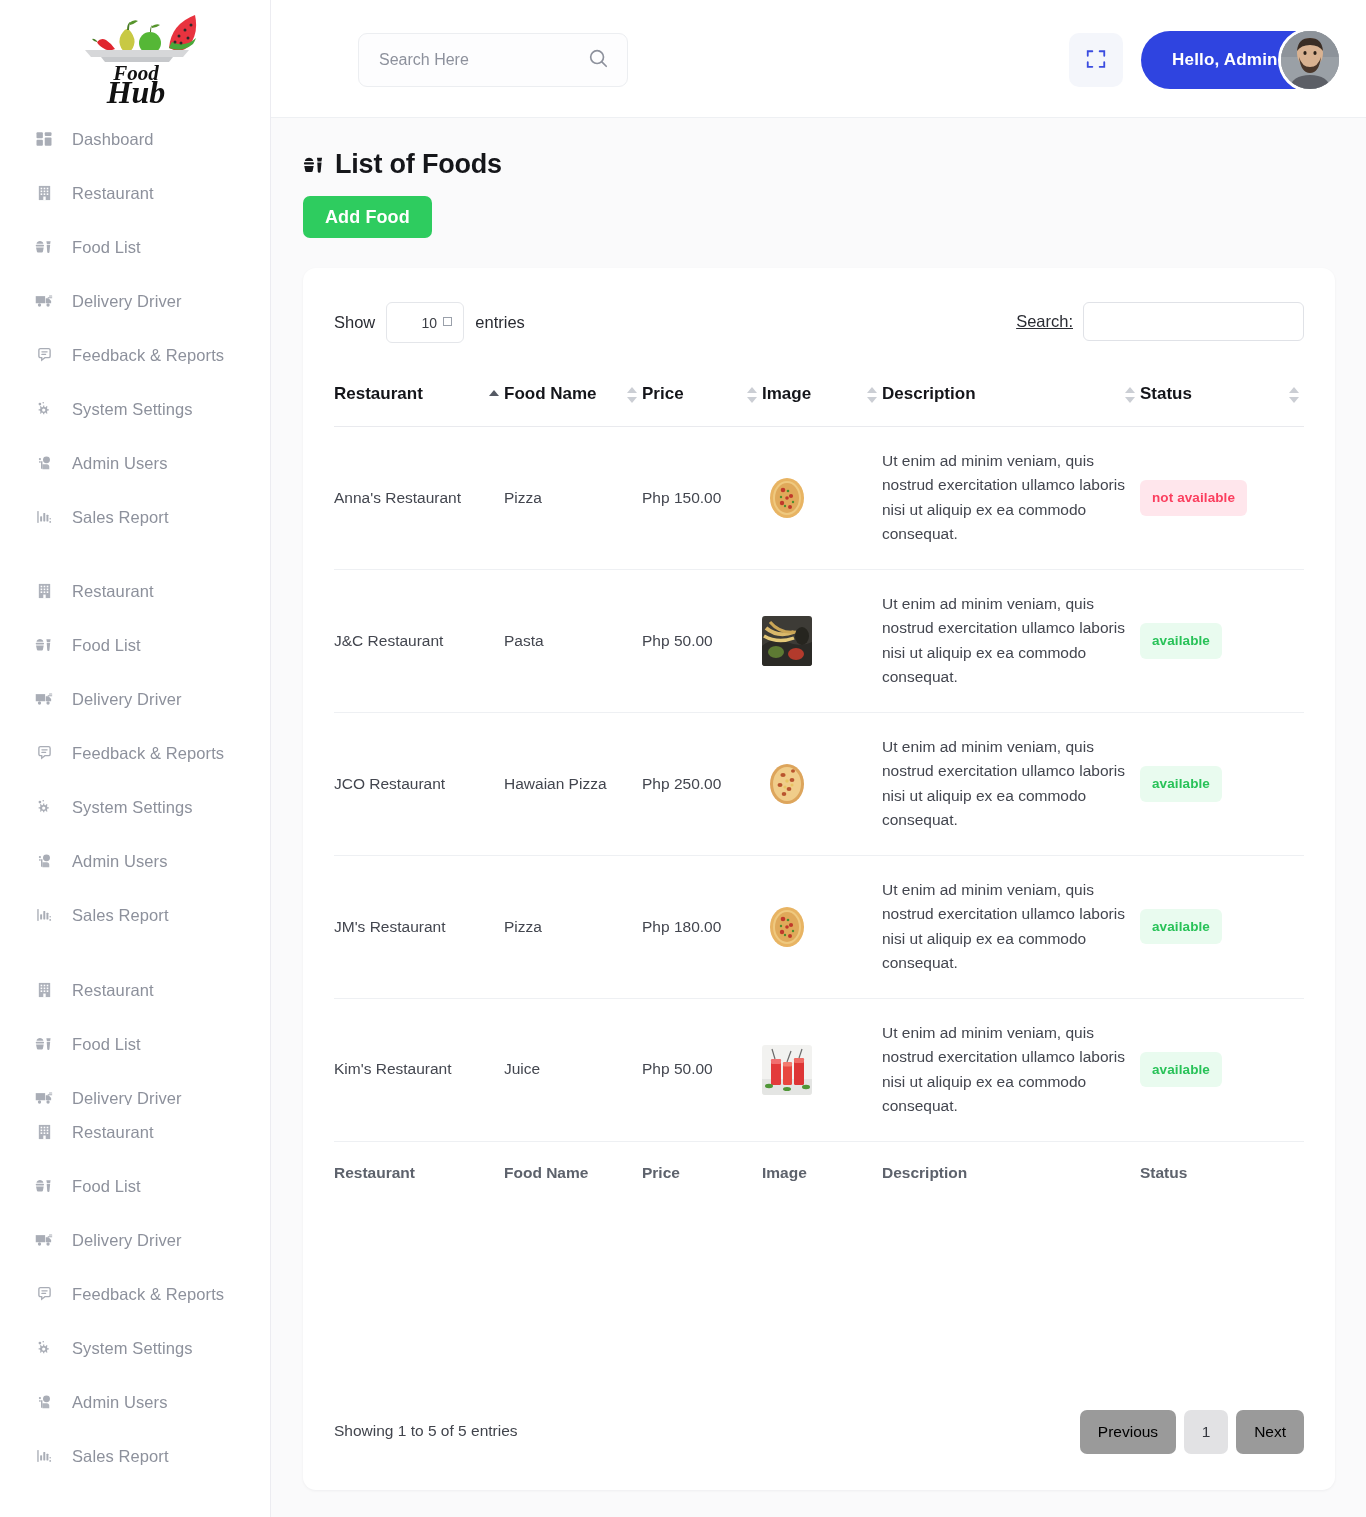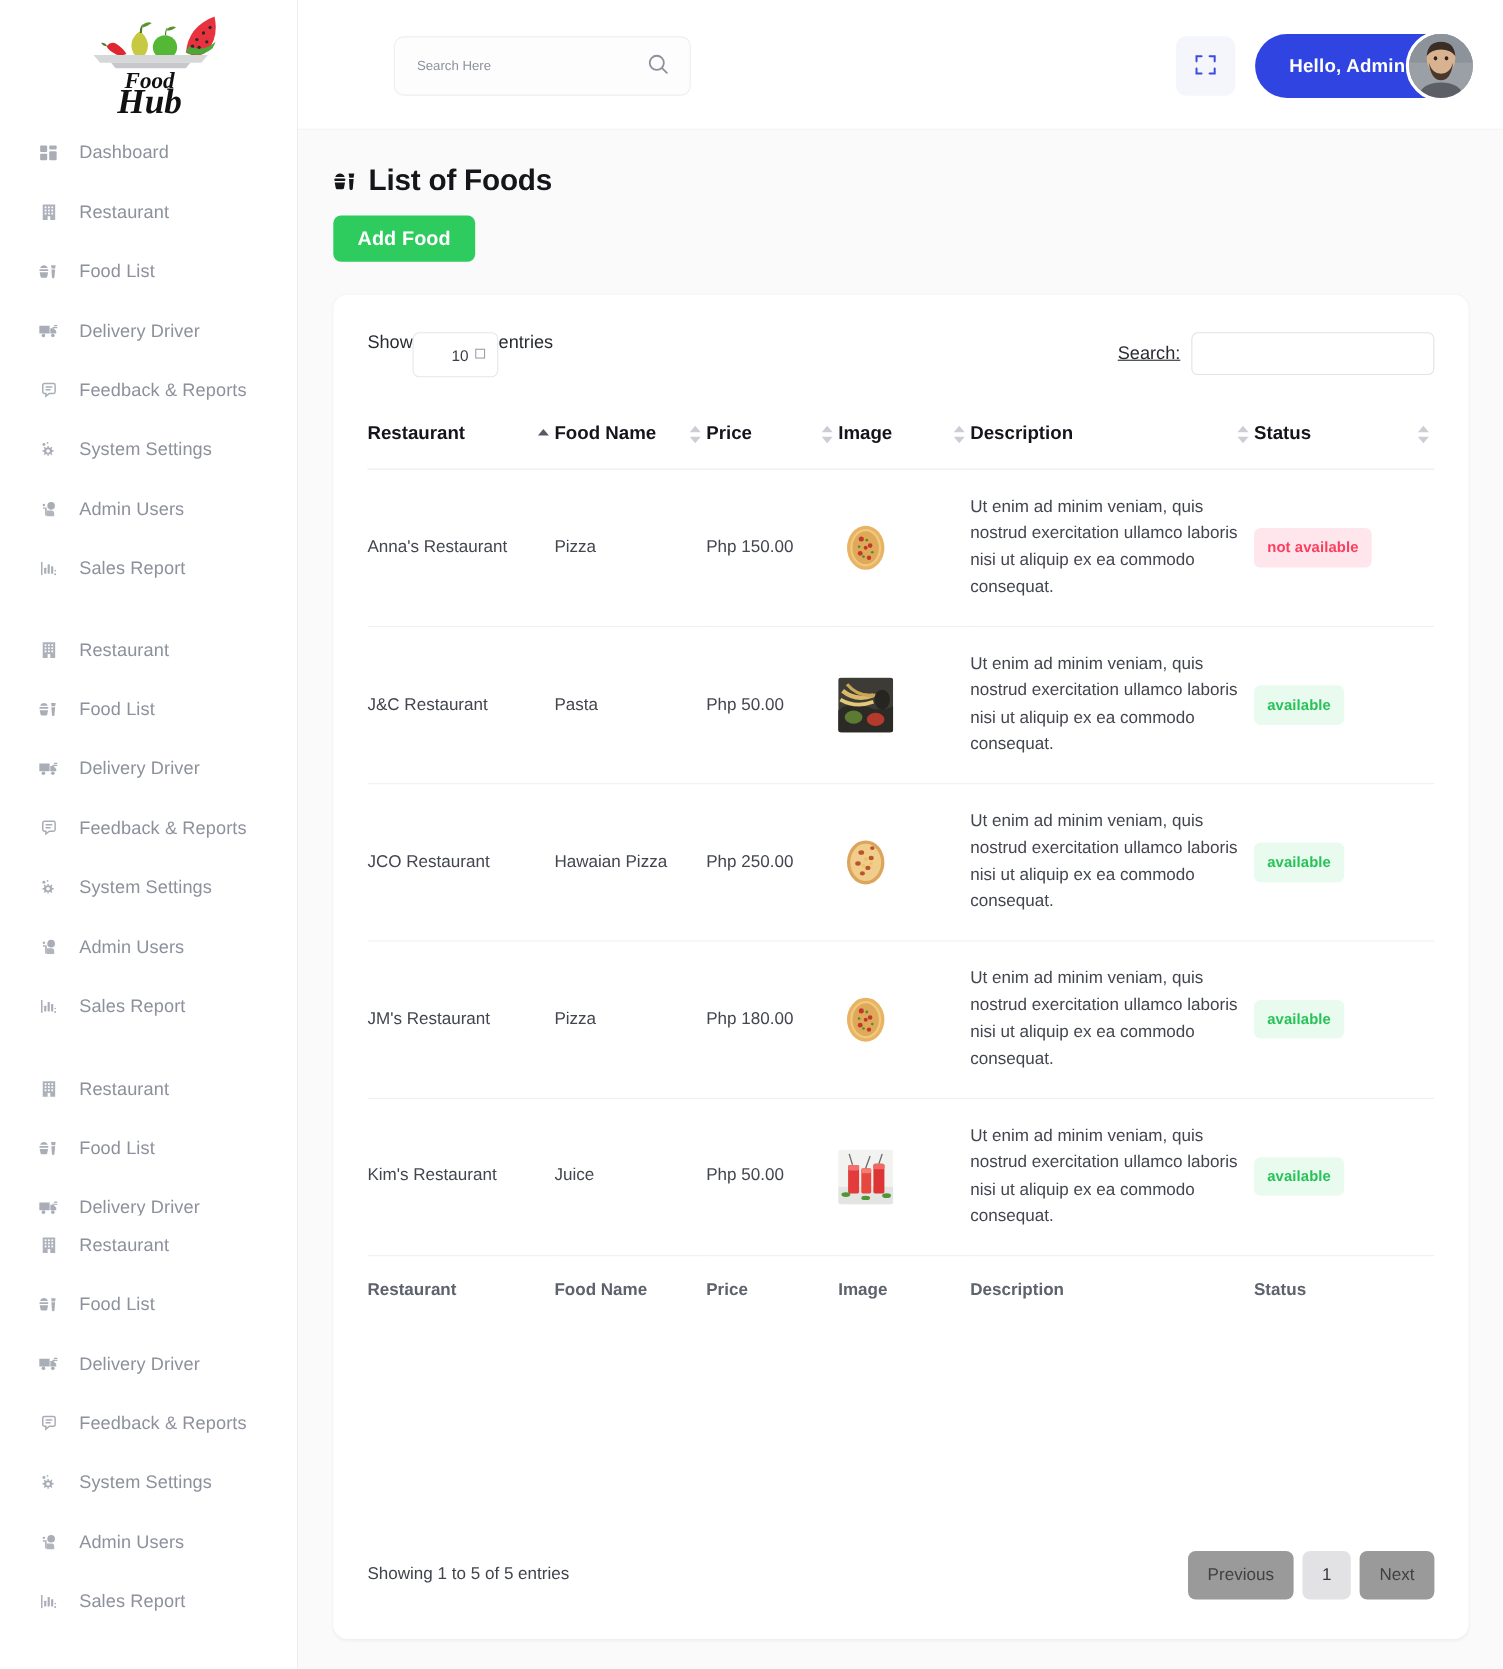--- a/index.html
+++ b/index.html
@@ -84,21 +84,21 @@
     background: #fdfdfe;
     display: flex;
     align-items: center;
     padding: 0 18px 0 20px;
   }
   #search-input {
     flex: 1 1 auto;
     border: none; outline: none;
     background: transparent;
     font-family: "Liberation Sans", sans-serif;
-    font-size: 12px;
+    font-size: 16px;
     color: #70747e;
   }
   #search-input::placeholder { color: #8d919c; }
   #search-icon { color: #8d919c; flex: 0 0 auto; }
 
   #fullscreen-btn {
     position: absolute;
     left: 798px; top: 33px;
     width: 54px; height: 54px;
     border-radius: 10px;
@@ -186,21 +186,21 @@
 
   #table-controls {
     position: absolute;
     left: 0; top: 24px;
     width: 100%;
     height: 60px;
   }
   #length-ctrl {
     position: absolute;
     left: 31px; top: 10px;
-    display: flex; 
+    display: flex; align-items: center; gap: 11px;
     font-size: 16.5px;
     color: #2a2c33;
   }
   #length-select {
     width: 78px; height: 41px;
     border: 1px solid #e4e6ea;
     border-radius: 6px;
     background: #ffffff;
     font-family: "Liberation Sans", sans-serif;
     font-size: 14px;
@@ -340,21 +340,21 @@
     height: 44px;
     min-width: 44px;
     padding: 0 18px;
     border: none;
     border-radius: 7px;
     font-family: "Liberation Sans", sans-serif;
     font-size: 15.5px;
     cursor: pointer;
     display: flex; align-items: center; justify-content: center;
   }
-  .pg-muted  { background: #9a9a9a; color: #404040; }
+  .pg-muted  { background: #9a9a9a; color: #000000; }
   .pg-current{ background: #e2e2e4; color: #35383f; padding: 0 14px; }
 </style>
 </head>
 <body>
 
 <div id="sidebar">
 
   <div id="logo-wrap">
     <svg id="logo" viewBox="0 0 122 96">
 

